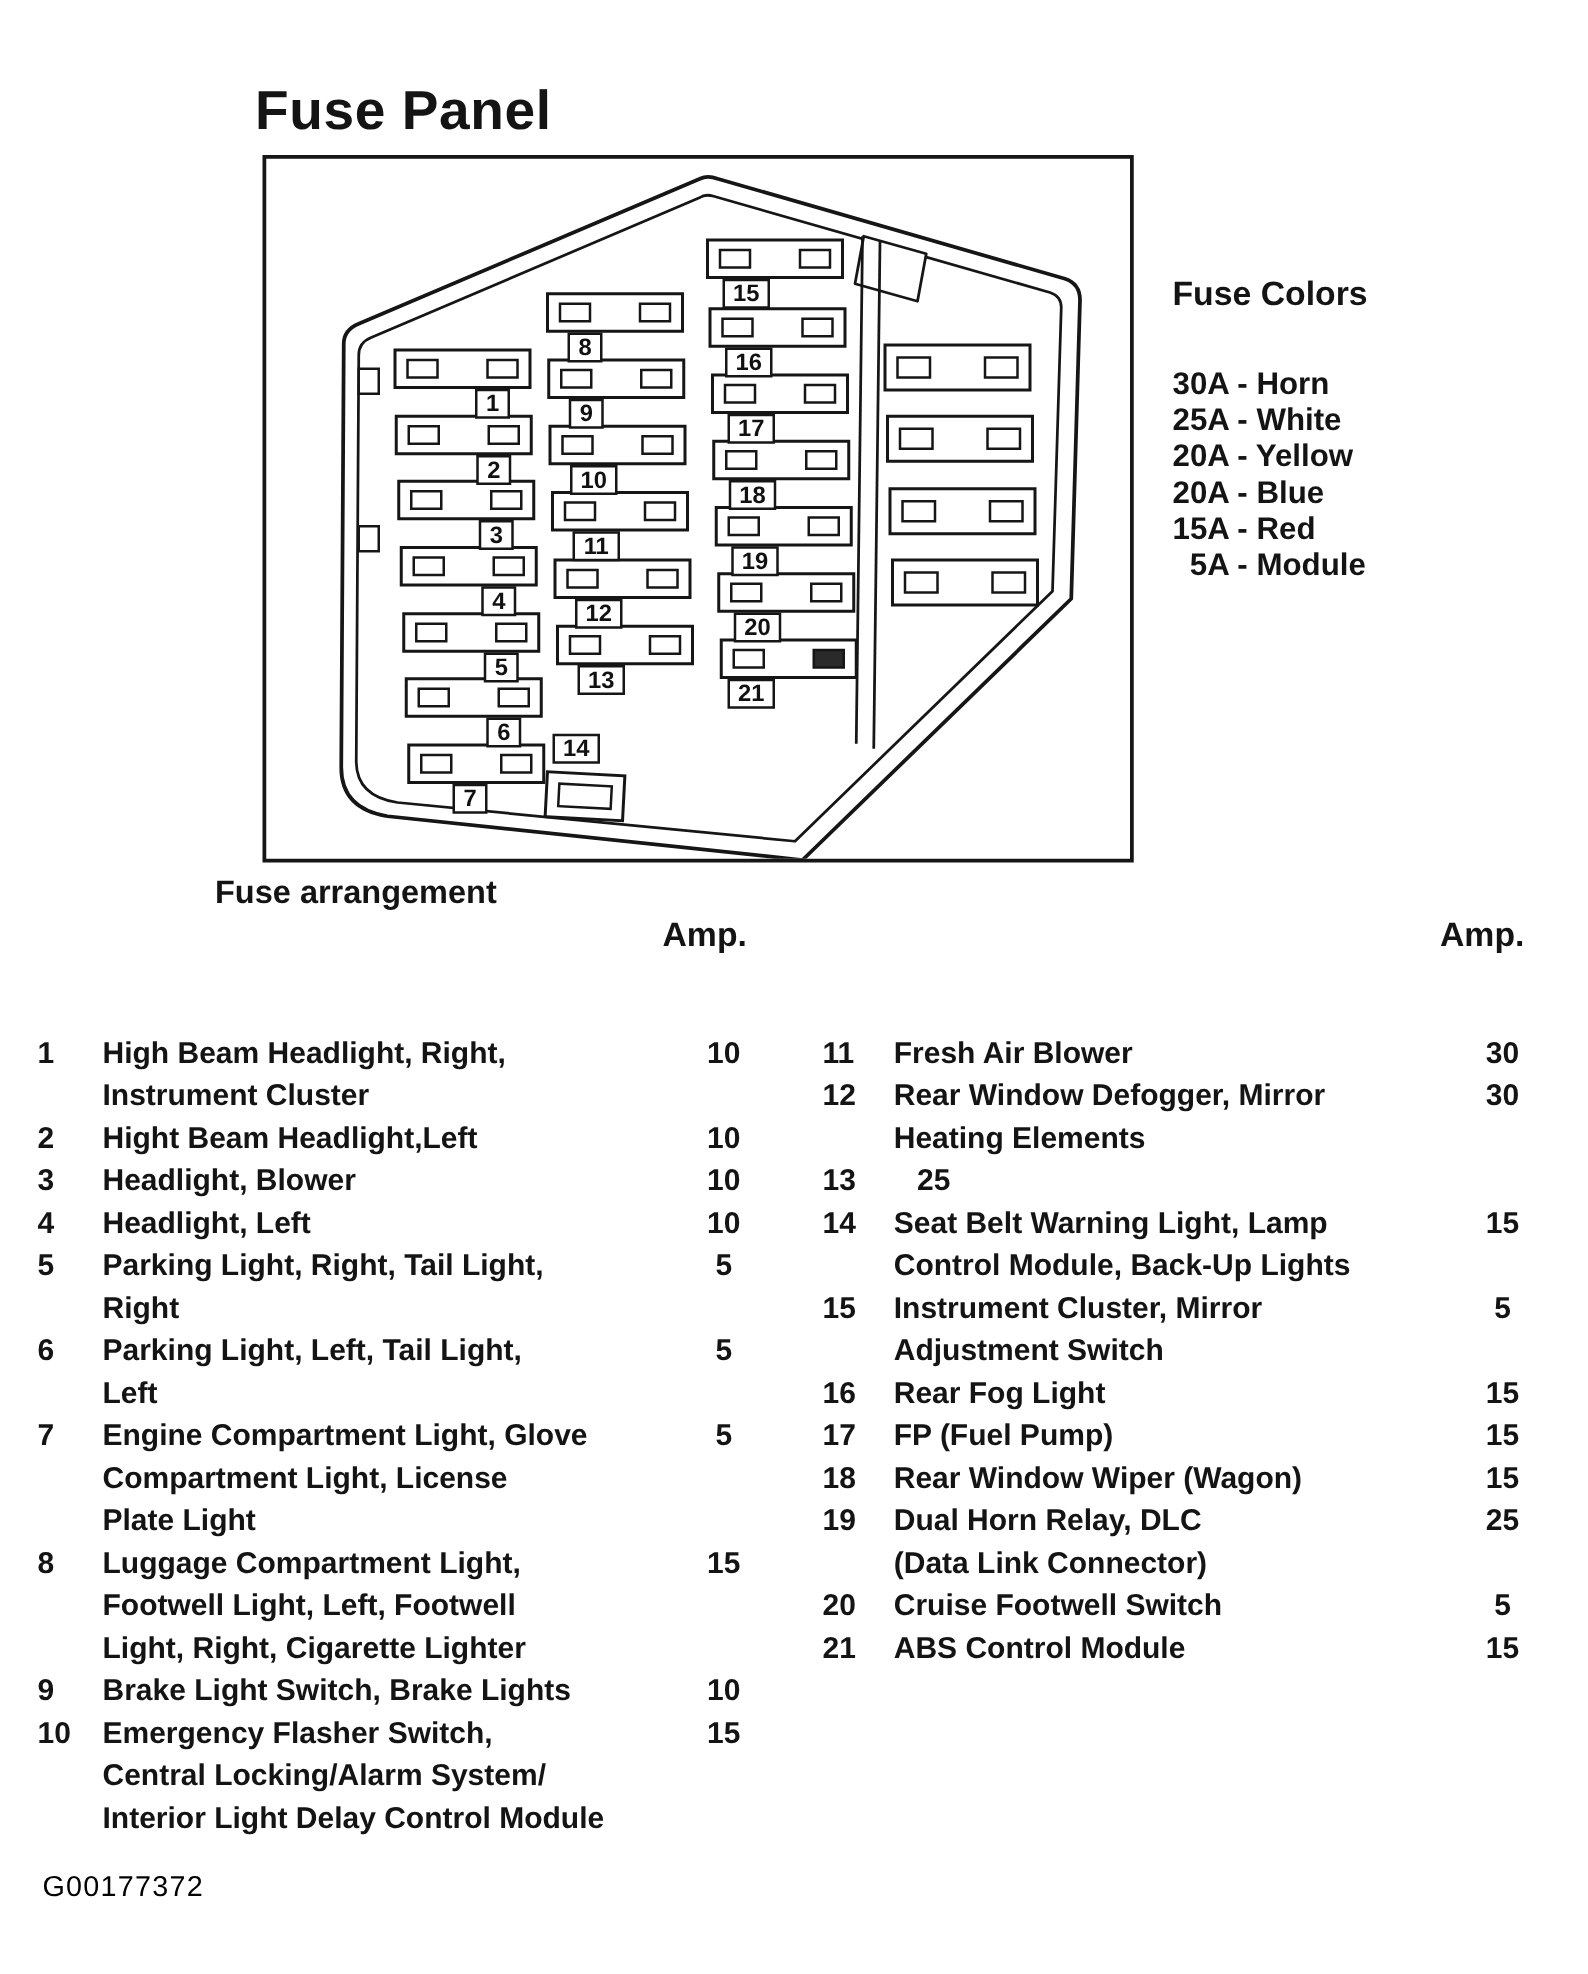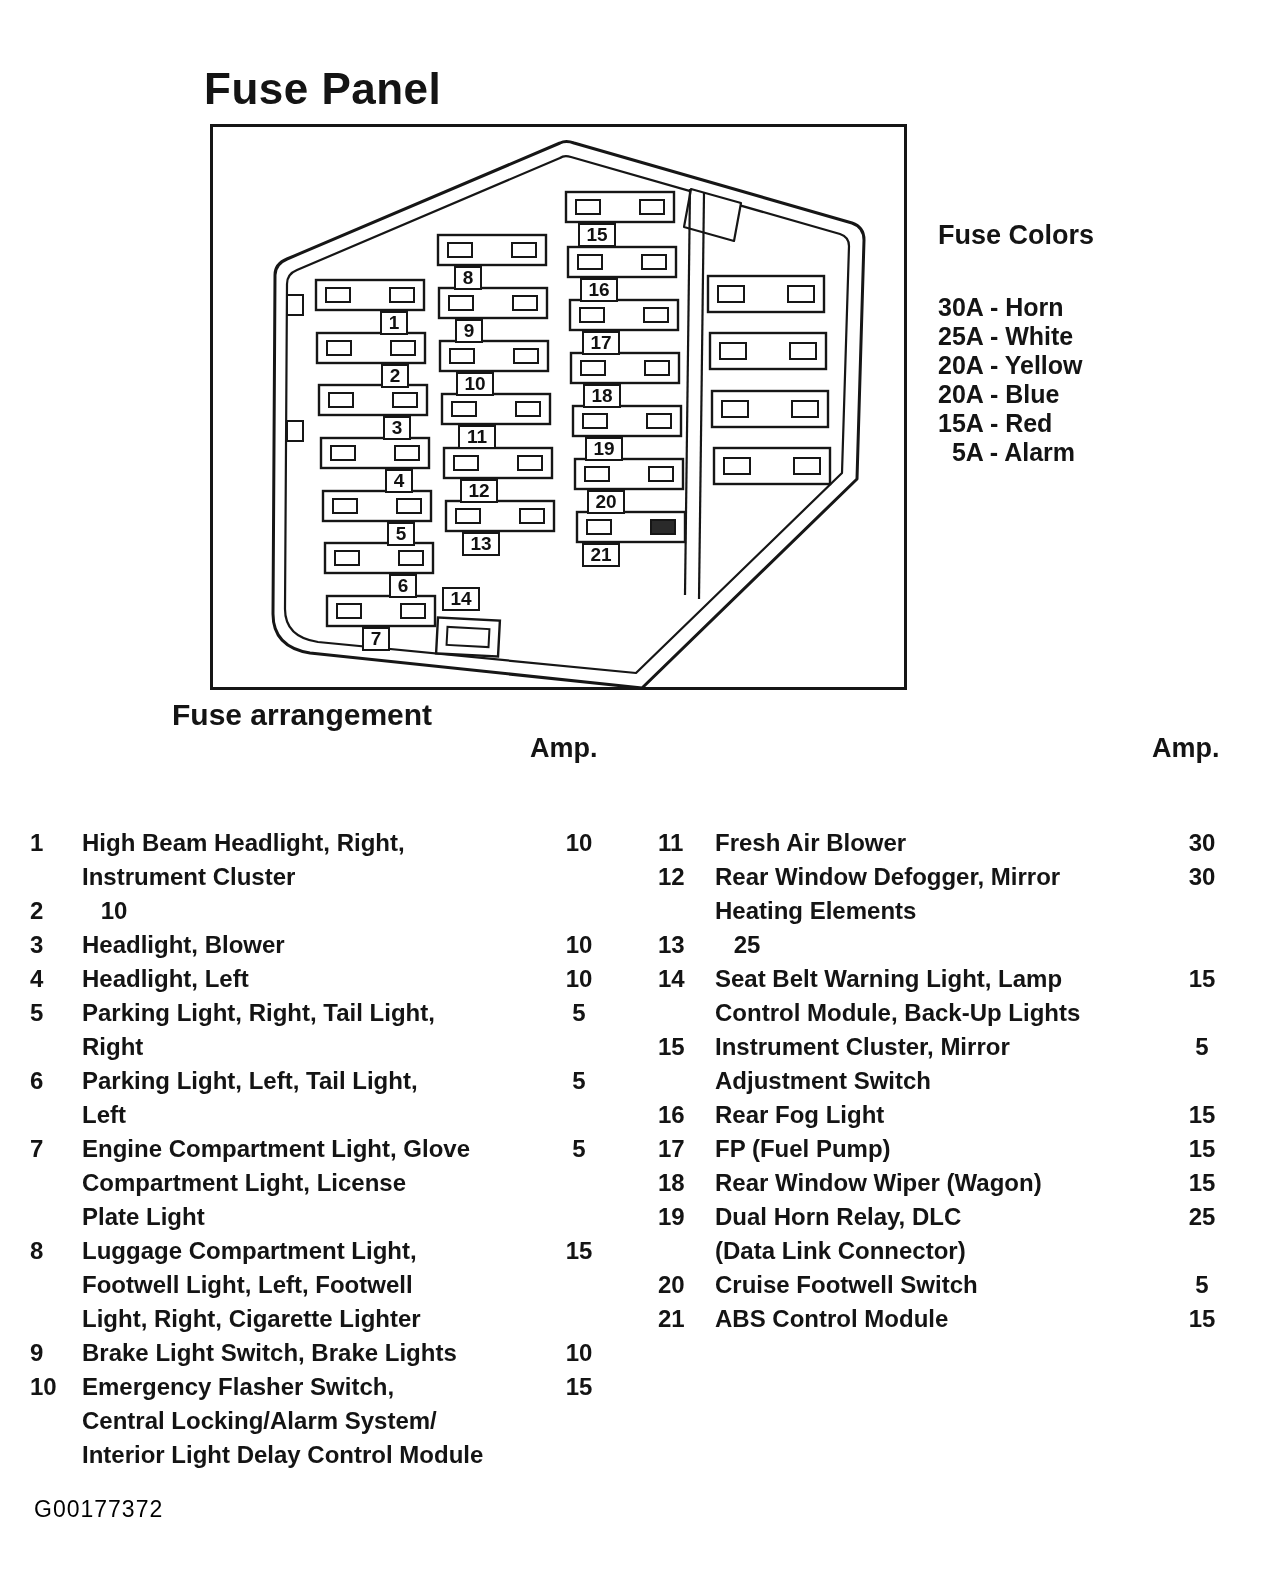--- a/index.html
+++ b/index.html
@@ -9,21 +9,21 @@
     color:#141414; font-family:"Liberation Sans", sans-serif; overflow:hidden;padding-left:23px;
   }
   .title { position:absolute; left:204px; top:64px; font-size:44px; font-weight:800; letter-spacing:0.5px; }
   .frame { position:absolute; left:210px; top:124px; width:697px; height:566px; border:3px solid #161616; background:#fff; }
   .frame svg { display:block; }
 
   .legend { position:absolute; left:938px; top:220px; }
   .legend-title { font-size:27px; font-weight:800; margin-bottom:42px; }
   .legend-line { font-size:25px; font-weight:700; line-height:29px; white-space:pre; }
 
-  .caption { position:absolute; left:172px; top:698px; font-size:30px; font-weight:800; }
+  .caption { position:absolute; left:172px; top:698px; font-size:26px; font-weight:800; }
   .amp-header { position:absolute; top:733px; font-size:27px; font-weight:800; }
   .amp-header.ah-left { left:530px; }
   .amp-header.ah-right { left:1152px; }
 
   .ftable { position:absolute; top:826px; font-size:24px; font-weight:700; line-height:34px; }
   .ftable.t-left { left:30px; width:615px; }
   .ftable.t-right { left:658px; width:612px; }
   .frow { display:flex; align-items:flex-start; }
   .t-left .fnumcell { width:52px; flex:none; }
   .t-right .fnumcell { width:57px; flex:none; }
@@ -282,37 +282,38 @@
     </svg>
   </div>
 
   <div class="legend">
     <div class="legend-title">Fuse Colors</div>
     <div class="legend-line">30A - Horn</div>
     <div class="legend-line">25A - White</div>
     <div class="legend-line">20A - Yellow</div>
     <div class="legend-line">20A - Blue</div>
     <div class="legend-line">15A - Red</div>
-    <div class="legend-line">  5A - Alarm</div>
+    <div class="legend-line">  5A - Module</div>
   </div>
 
   <div class="caption">Fuse arrangement</div>
 
   <div class="amp-header ah-left">Amp.</div>
   <div class="amp-header ah-right">Amp.</div>
 
   <div class="ftable t-left">
     <div class="frow">
         <div class="fnumcell">1</div>
         <div class="fdesc">High Beam Headlight, Right,
 Instrument Cluster</div>
         <div class="fampcell">10</div>
       </div>
     <div class="frow">
         <div class="fnumcell">2</div>
+        <div class="fdesc">Hight Beam Headlight,Left</div>
         <div class="fampcell">10</div>
       </div>
     <div class="frow">
         <div class="fnumcell">3</div>
         <div class="fdesc">Headlight, Blower</div>
         <div class="fampcell">10</div>
       </div>
     <div class="frow">
         <div class="fnumcell">4</div>
         <div class="fdesc">Headlight, Left</div>

